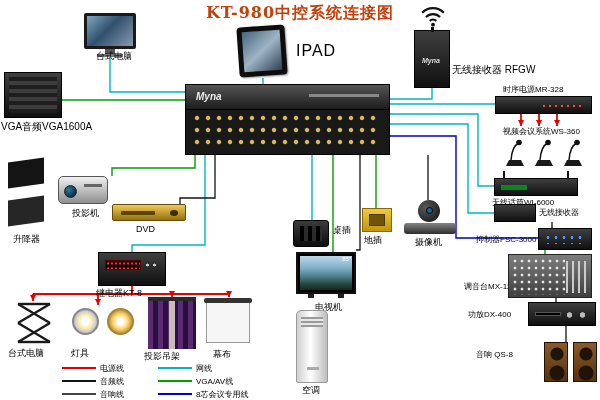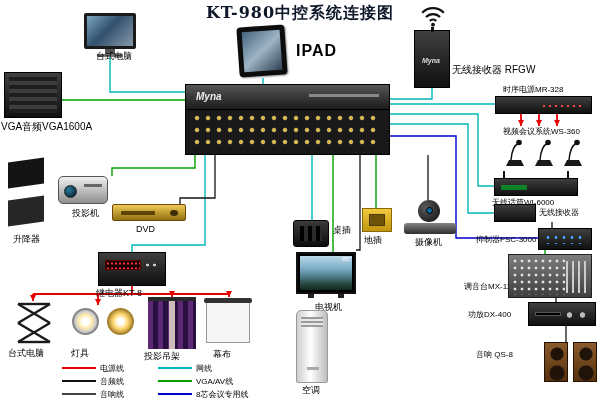--- a/index.html
+++ b/index.html
@@ -3,23 +3,23 @@
 <meta charset="utf-8">
 <style>
   *{box-sizing:border-box;margin:0;padding:0}
   html,body{background:#fff}
   .stage{position:relative;width:600px;height:400px;background:#ffffff;overflow:hidden;
          font-family:"Liberation Sans","DejaVu Sans",sans-serif}
   .abs{position:absolute}
   .lbl{position:absolute;font-size:9px;line-height:1.1;color:#000;white-space:nowrap}
   .lbl.sm{font-size:10px}
   .lbl.md{font-size:8px}
-  .title{position:absolute;top:3px;left:0;width:100%;text-align:center;color:#0f172a;
+  .title{position:absolute;top:3px;left:0;width:100%;text-align:center;color:#c2410c;
          font-size:16px;font-weight:bold;font-family:"DejaVu Serif","Liberation Serif",serif;letter-spacing:1px}
-  .ipad-word{position:absolute;left:296px;top:42px;font-size:16px;font-weight:bold;color:#000;letter-spacing:1px}
+  .ipad-word{position:absolute;left:296px;top:42px;font-size:16px;font-weight:normal;color:#000;letter-spacing:1px}
   svg.wires{position:absolute;left:0;top:0;pointer-events:none}
   .rack{background:linear-gradient(#3f3f3f,#101010);border:1px solid #000}
   .legend-swatch{position:absolute;width:34px;height:2px}
   .legend-lbl{position:absolute;font-size:8px;color:#000;white-space:nowrap}
 </style>
 </head>
 <body>
 
 <div class="stage">
 

